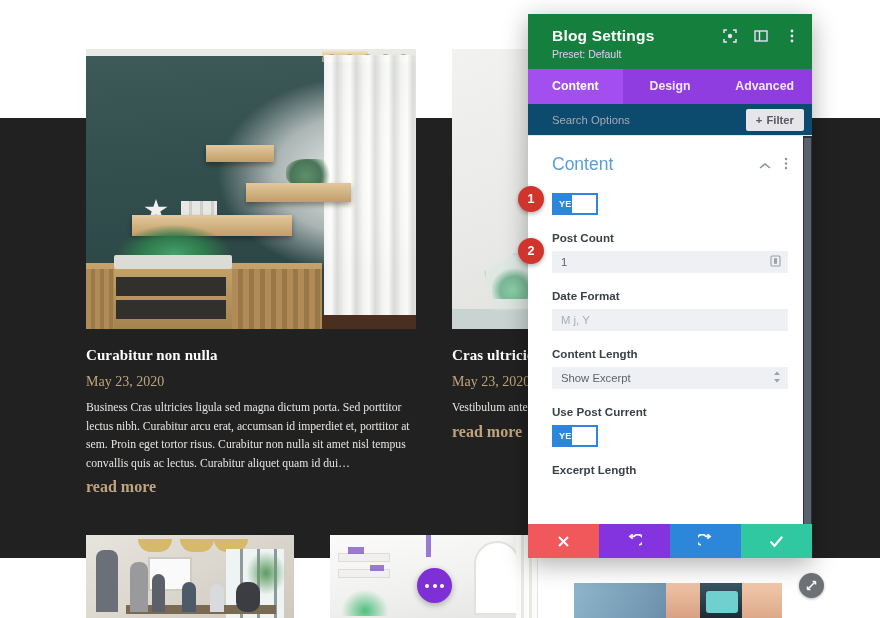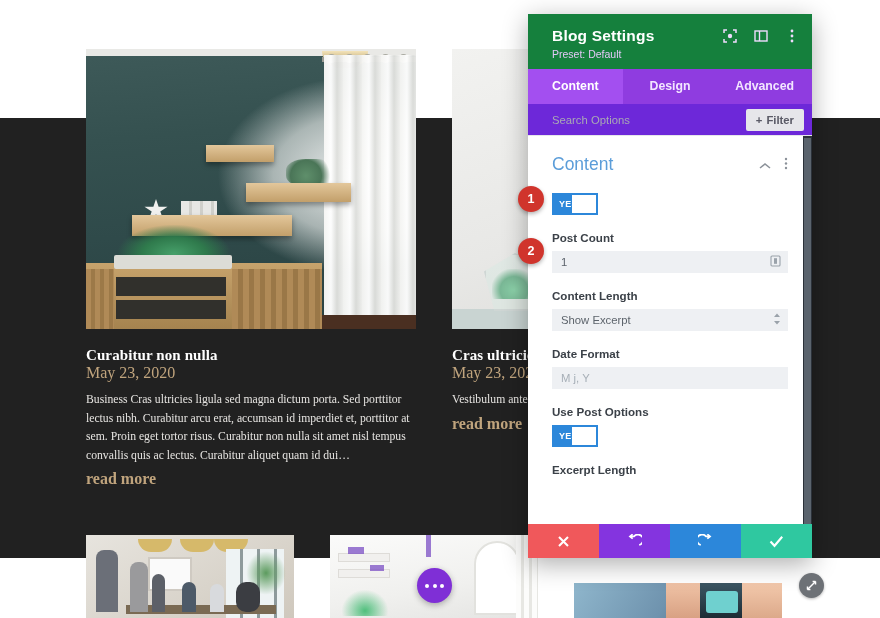--- a/index.html
+++ b/index.html
@@ -81,21 +81,21 @@
 
   .img-hands { background:linear-gradient(120deg,#8fb6cc 0%,#6f93ae 45%,#2f3c48 100%); }
   .hand-l{position:absolute;left:92px;top:0;width:38px;height:100%;background:linear-gradient(#f0c3a6,#d8a183);}
   .hand-r{position:absolute;left:168px;top:0;width:40px;height:100%;background:linear-gradient(#f3c9ac,#dca98a);}
   .phone{position:absolute;left:126px;top:0;width:44px;height:100%;background:linear-gradient(#3c5663,#1d2c35);}
   .phone:after{content:"";position:absolute;left:6px;top:8px;width:32px;height:22px;background:#6fd0cf;border-radius:3px;}
 
   
   .post-text { position:absolute; color:#ffffff; }
   .post-title { font-family:"Liberation Serif", serif; font-size:15px; font-weight:700; color:#ffffff; letter-spacing:.1px; }
-  .post-date { font-family:"Liberation Serif", serif; font-size:16px; color:#c0a47d; }
+  .post-date { font-family:"Liberation Serif", serif; font-size:14px; color:#c0a47d; margin-top:10px; }
   .post-body { font-family:Liberation Serif, serif; font-size:11.7px; line-height:18.5px; color:#e6e4e1; margin-top:9px; }
   .read-more { font-family:"Liberation Serif", serif; font-size:16px; color:#c0a47d; font-weight:700; margin-top:5px; display:inline-block; }
 
   
   .fab { position:absolute; left:417px; top:568px; width:35px; height:35px; border-radius:50%;
          background:#7f2fd6; display:flex; align-items:center; justify-content:center; z-index:40;
          box-shadow:0 2px 6px rgba(0,0,0,.3); }
   .fab span { width:4px; height:4px; border-radius:50%; background:#fff; margin:0 1.6px; display:block; }
 
   
@@ -105,21 +105,21 @@
   .modal-title { color:#ffffff; font-size:15.5px; font-weight:700; letter-spacing:.2px; }
   .modal-preset { color:#e3c8f7; font-size:10.5px; margin-top:3px; }
   .hdr-icons { position:absolute; right:12px; top:14px; display:flex; align-items:center; gap:15px; }
   .hdr-ic { width:16px; height:16px; display:flex; align-items:center; justify-content:center; color:#f0dcff; }
   .hdr-ic svg { display:block; }
 
   .tabs { display:flex; background:#8f3ce0; }
   .tab { flex:1; text-align:center; padding:10px 0 11px; color:#f3e6ff; font-size:12.3px; font-weight:700; }
   .tab.active { background:#a34ff0; color:#ffffff; }
 
-  .searchbar { display:flex; align-items:center; background:#6d28d9; border-bottom:1px solid #e6e6ea;
+  .searchbar { display:flex; align-items:center; background:#0c4a6e; border-bottom:1px solid #e6e6ea;
                padding:0 8px 0 24px; height:32px; }
   .search-in { flex:1; font-size:11.3px; color:#a9a9b4; }
   .filter-btn { display:flex; align-items:center; gap:4px; background:#e6e6ea; color:#5a5a66;
                 font-size:11.3px; font-weight:700; padding:5px 10px; border-radius:2px; }
 
   .panel-body { flex:1; overflow:hidden; position:relative; background:#fff; }
   .panel-inner { padding:18px 24px 10px 24px; }
 
   .section-head { display:flex; align-items:center; justify-content:space-between; margin-bottom:18px; }
   .section-title { color:#5b9dd9; font-size:17.5px; font-weight:400; }
@@ -342,40 +342,40 @@
             <span class="right-ic">
               <svg width="11" height="12" viewBox="0 0 11 12" fill="none" stroke="currentColor" stroke-width="1.1">
                 <rect x="1" y="1" width="9" height="10" rx="1"></rect>
                   <rect x="4" y="3.2" width="3" height="5.6" fill="currentColor" stroke="none"></rect>
               </svg>
             </span>
           </div>
         </div>
 
         <div class="field">
+          <div class="field-label">Date Format</div>
+          <div class="ctl empty">
+            <span>M j, Y</span>
+          </div>
+        </div>
+
+        <div class="field">
           <div class="field-label">Content Length</div>
           <div class="ctl sel">
             <span>Show Excerpt</span>
             <span class="right-ic">
               <svg width="8" height="12" viewBox="0 0 8 12" fill="currentColor">
                 <path d="M4 0.5L7 4H1zM4 11.5L1 8h6z"></path>
               </svg>
             </span>
           </div>
         </div>
 
         <div class="field">
-          <div class="field-label">Date Format</div>
-          <div class="ctl empty">
-            <span>M j, Y</span>
-          </div>
-        </div>
-
-        <div class="field">
-          <div class="field-label">Use Post Options</div>
+          <div class="field-label">Use Post Current</div>
           <div class="toggle">
             <span class="yes">YES</span>
             <span class="knob"></span>
           </div>
         </div>
 
         <div class="field">
           <div class="field-label">Excerpt Length</div>
         </div>
 

